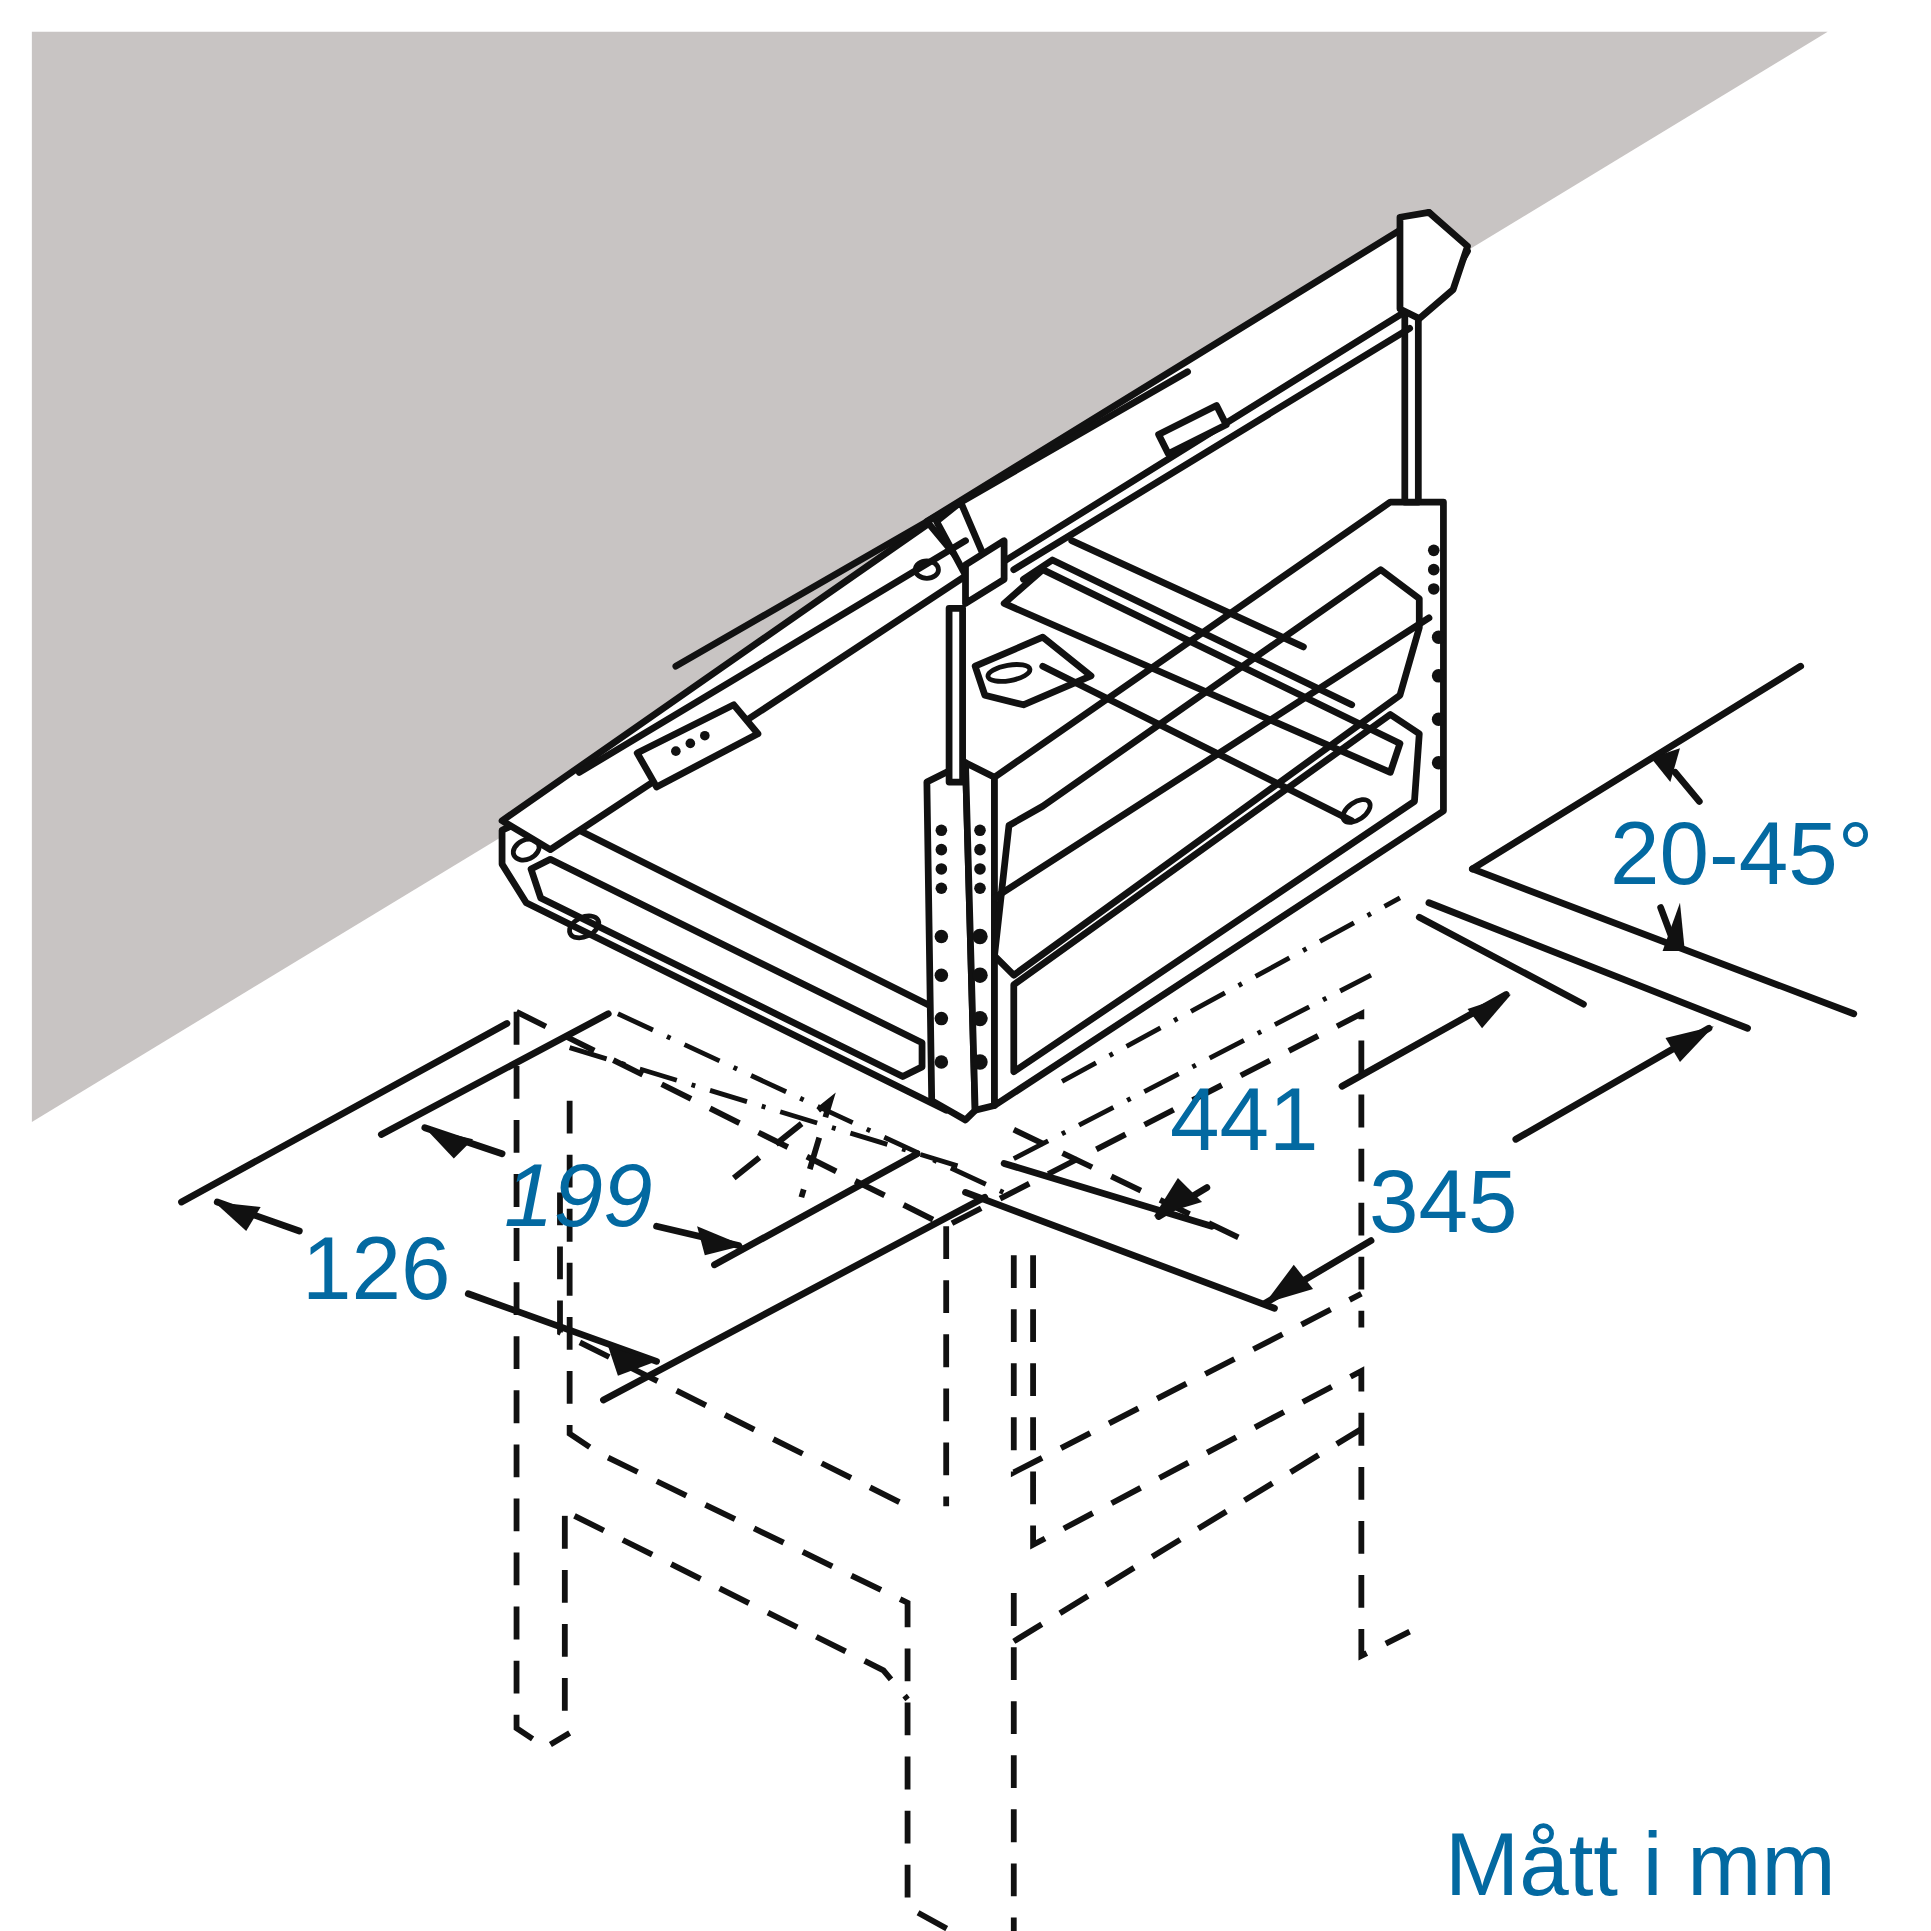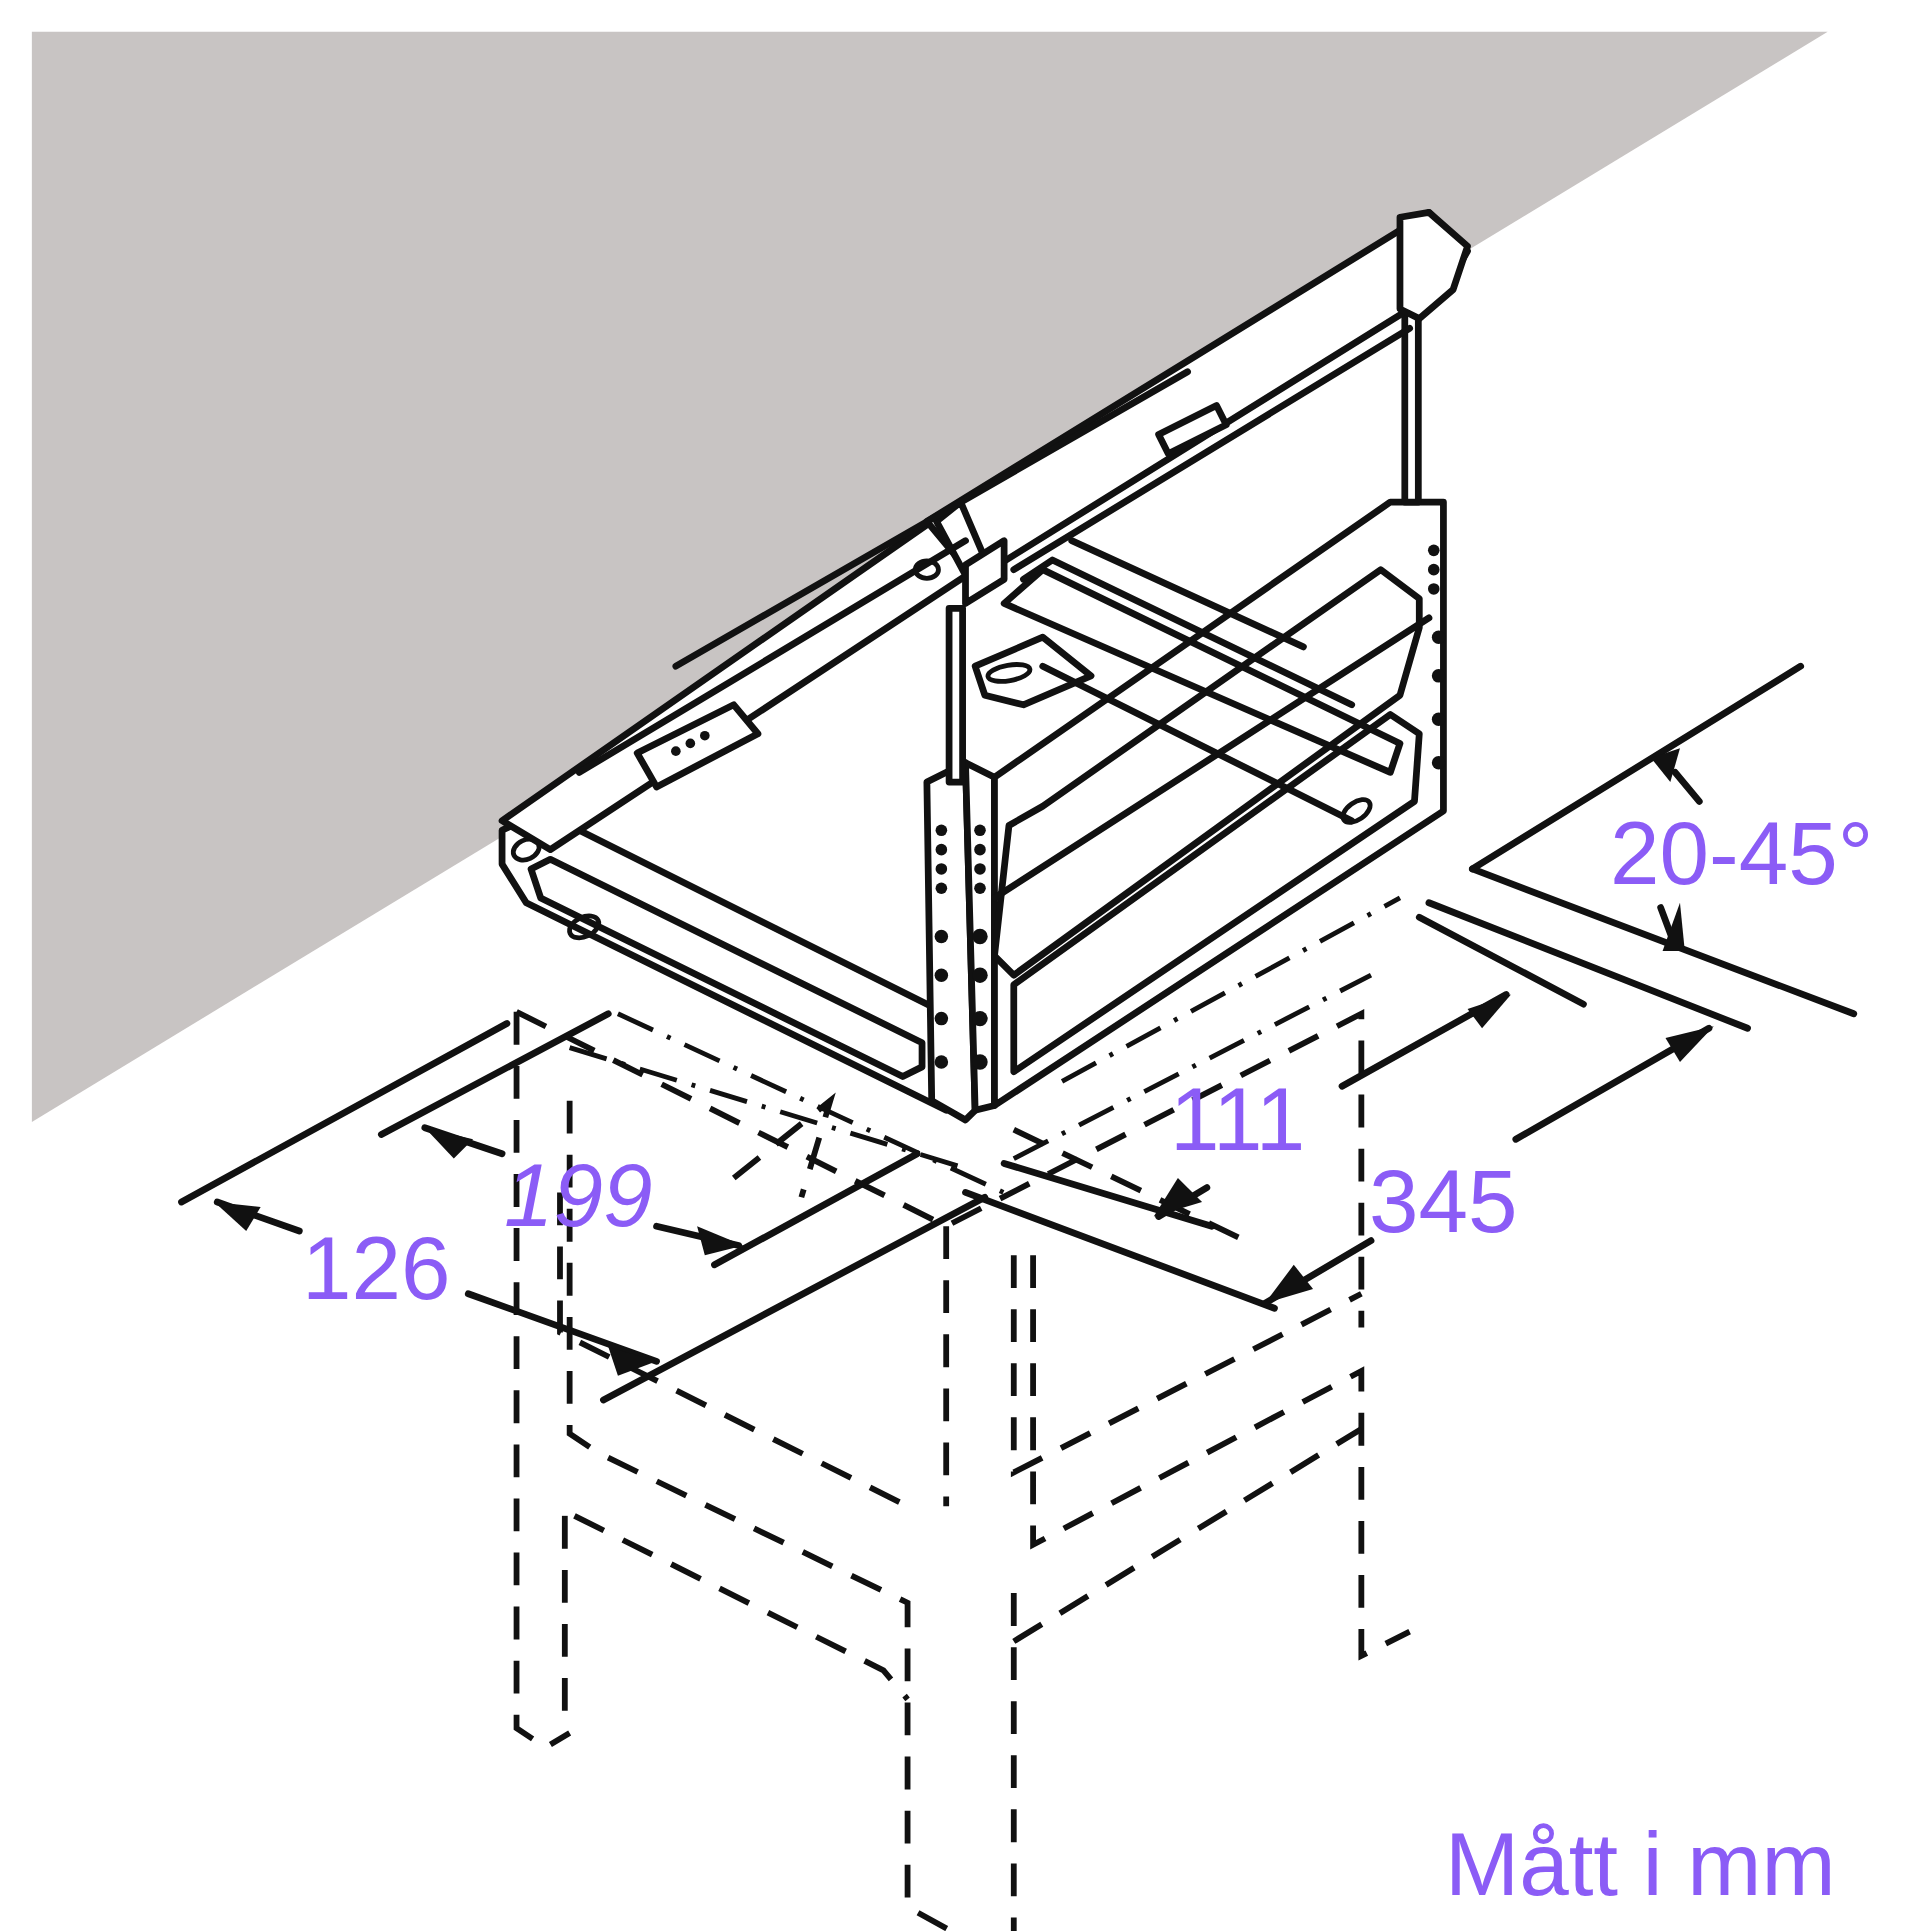--- a/index.html
+++ b/index.html
@@ -1,18 +1,18 @@
 <!DOCTYPE html>
 <html><head>
   <meta charset="utf-8">
   <style>
     html, body { margin:0; padding:0; background:#ffffff; }
     body { width:1931px; height:1931px; position:relative; overflow:hidden; font-family:"Liberation Sans", sans-serif; }
     svg { position:absolute; left:0; top:0; }
-    .lbl { position:absolute; color:#8b5cf6; font-family:"Liberation Sans", sans-serif; line-height:1; white-space:nowrap; }
+    .lbl { position:absolute; color:#0369a1; font-family:"Liberation Sans", sans-serif; line-height:1; white-space:nowrap; }
     .dim { font-size:89px; }
     .unit { font-size:89px; }
     .s { fill:none; stroke:#111; stroke-width:7; stroke-linejoin:round; stroke-linecap:round; }
     .t { fill:none; stroke:#111; stroke-width:5; stroke-linecap:round; }
     .d { fill:none; stroke:#111; stroke-width:6; stroke-dasharray:34 22; }
     .dc { fill:none; stroke:#111; stroke-width:5; stroke-dasharray:40 16 4 16; }
     .w { fill:#fff; }
     .arrow { fill:#111; }
   </style>
 </head>
@@ -165,16 +165,16 @@
     <line class="s" x1="1570" y1="1180" x2="1770" y2="1065"></line>
     <line class="s" x1="1310" y1="1350" x2="1420" y2="1285"></line>
     <polygon class="arrow" points="1775,1063 1725,1075 1740,1100"></polygon>
     <polygon class="arrow" points="1310,1350 1340,1310 1360,1335"></polygon>
   </g>
 </svg>
 
 <div class="lbl dim" style="left:1610px; top:809px;">20-45°</div>
 <div class="lbl dim" style="left:504px; top:1151px;font-style:italic;">199</div>
 <div class="lbl dim" style="left:302px; top:1224px;">126</div>
-<div class="lbl dim" style="left:1170px; top:1075px;">111</div>
+<div class="lbl dim" style="left:1170px; top:1075px;">441</div>
 <div class="lbl dim" style="left:1369px; top:1157px;">345</div>
 <div class="lbl unit" style="left:1445px; top:1820px;">Mått i mm</div>
 
 
 </body></html>

